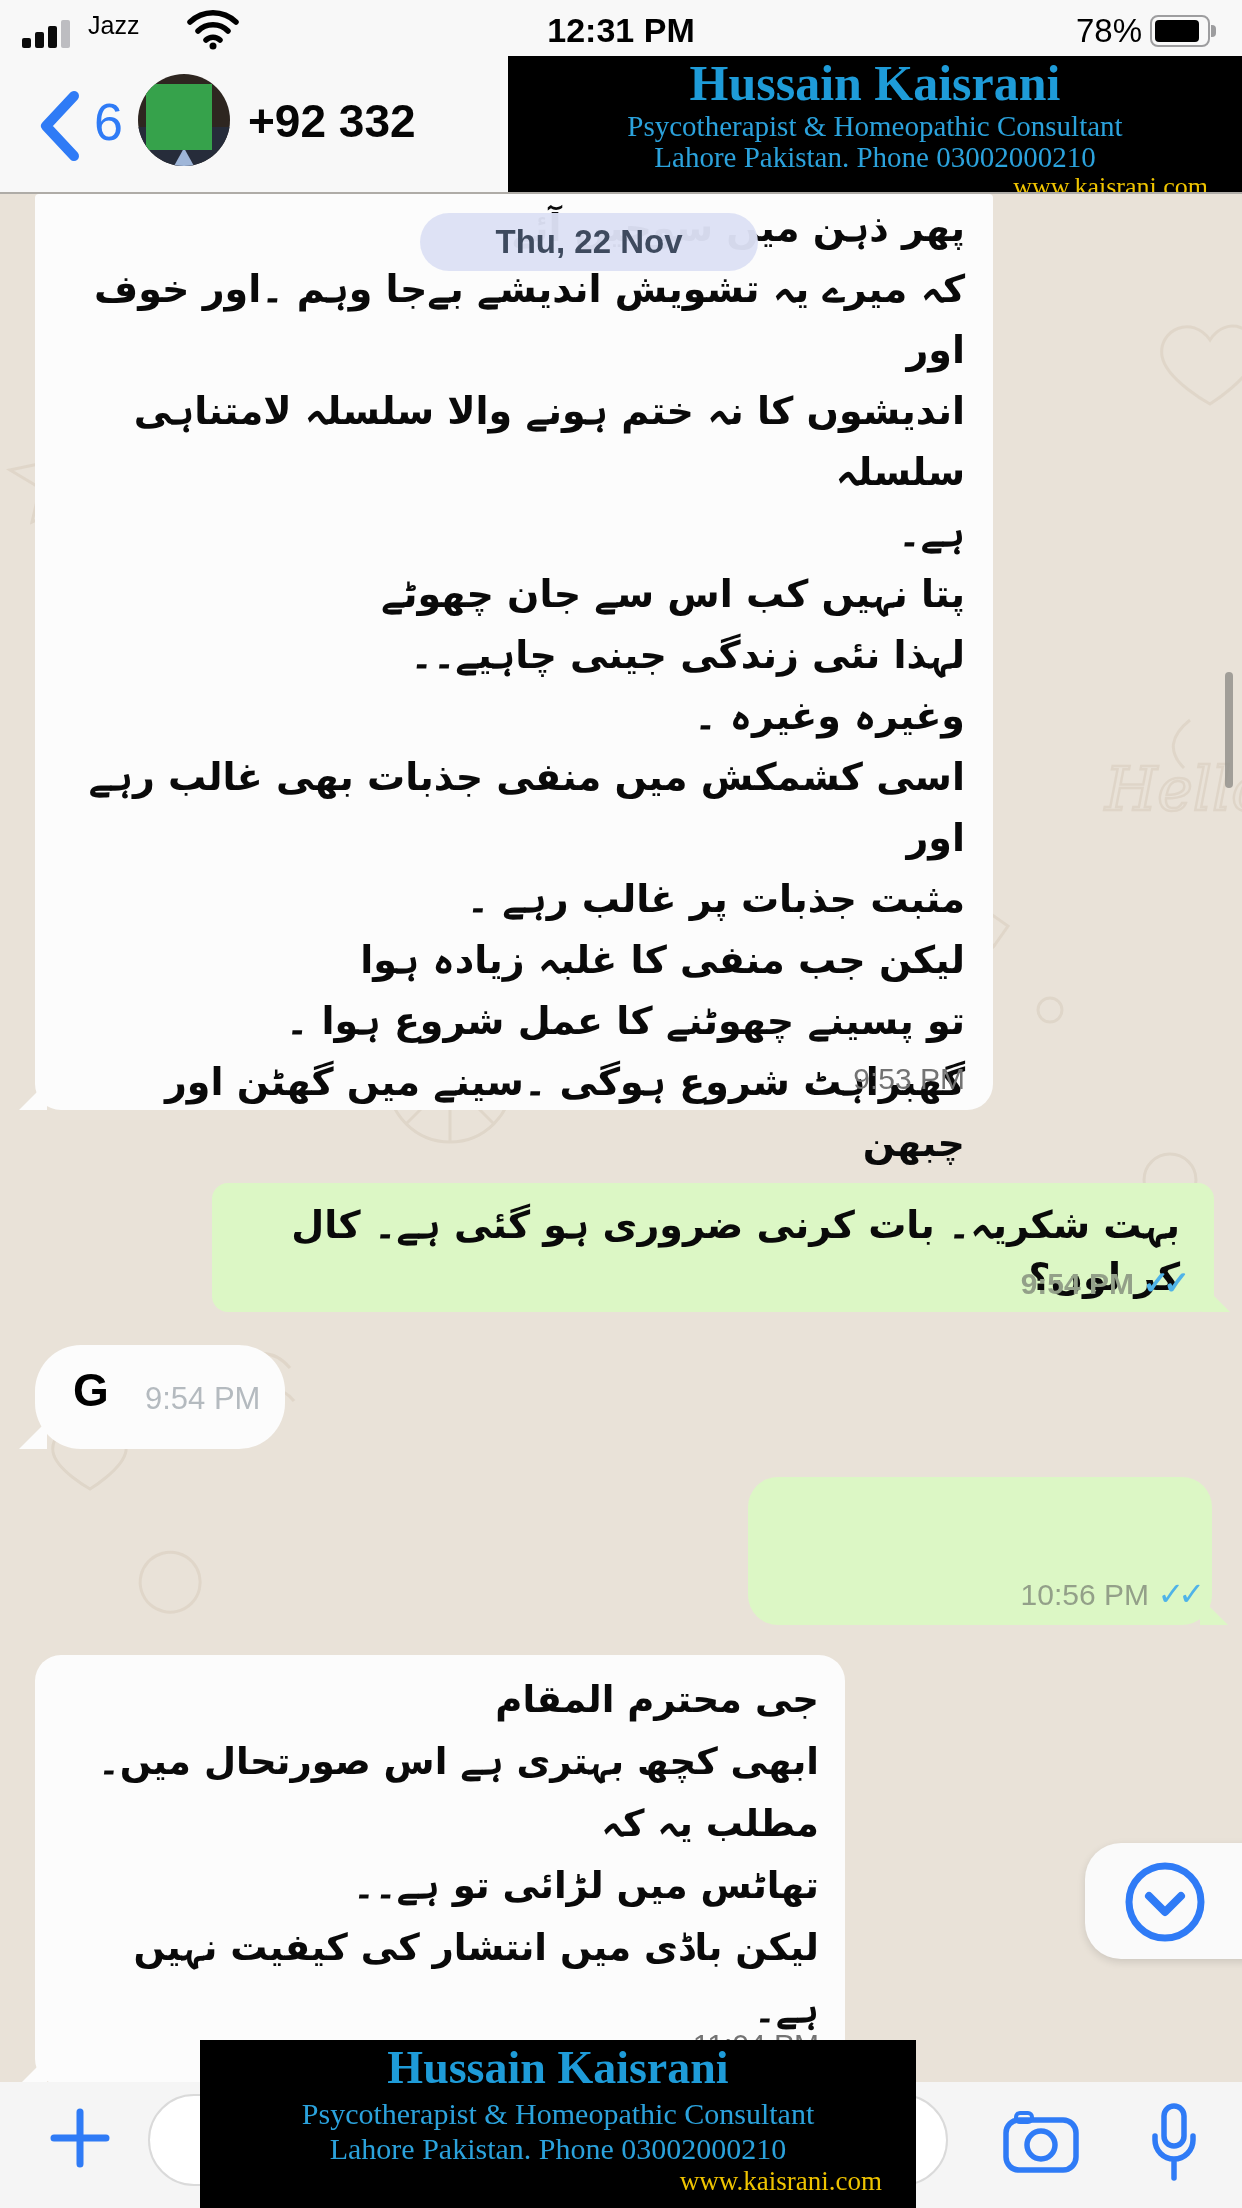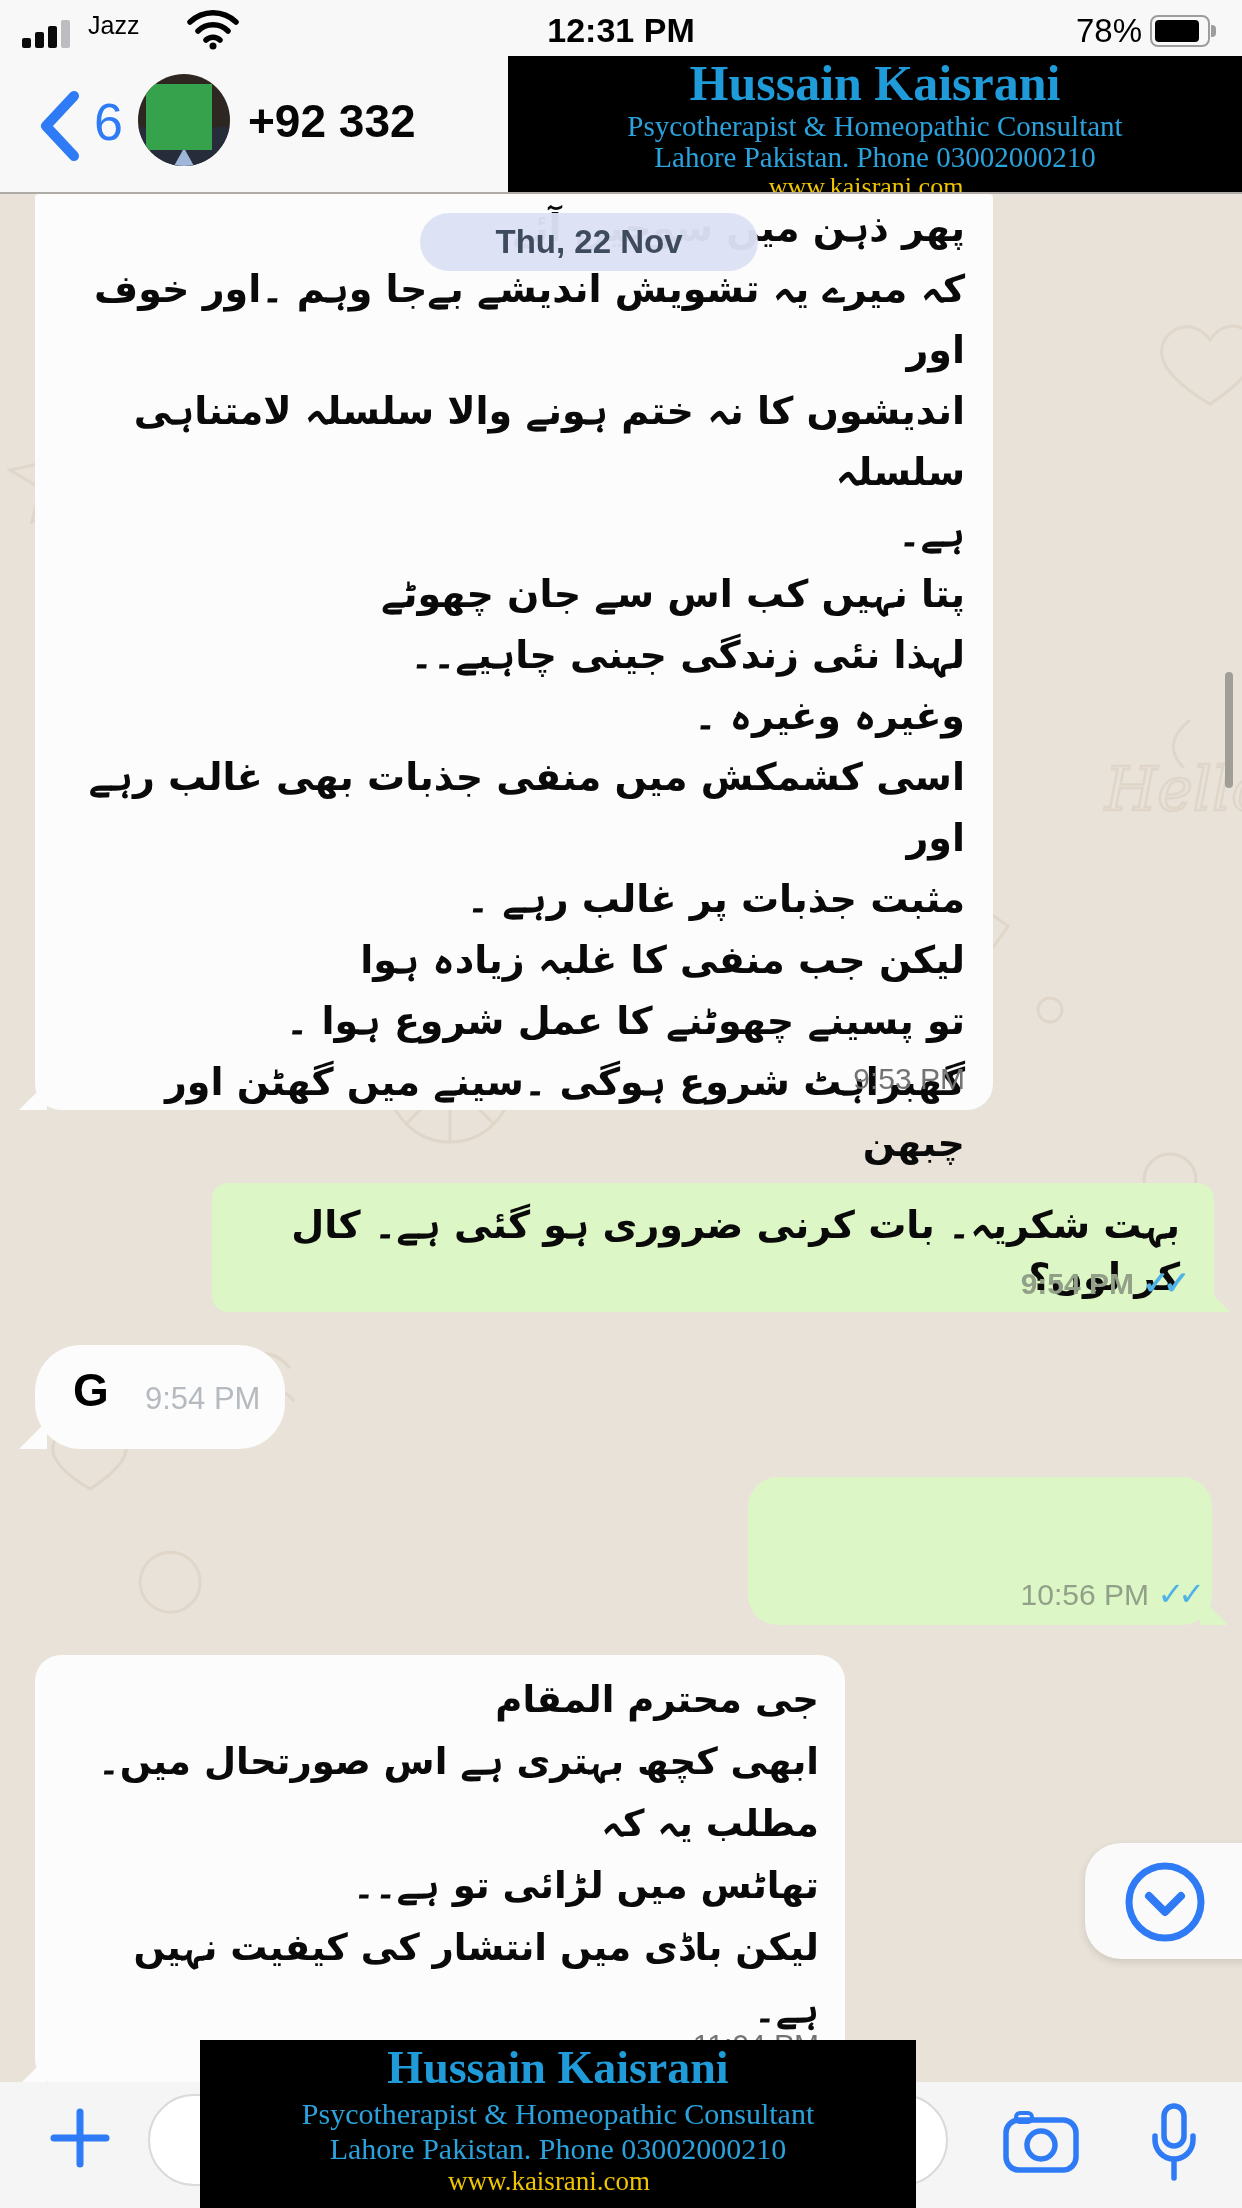--- a/index.html
+++ b/index.html
@@ -32,21 +32,21 @@
   .banner-top{left:508px;top:56px;width:734px;height:136px;z-index:20;}
   .banner-bottom{left:200px;top:2040px;width:716px;height:168px;z-index:25;}
   .b-name{font-weight:700;color:#1E9BD8;}
   .banner-top .b-name{font-size:50px;line-height:54px;}
   .banner-bottom .b-name{font-size:46px;line-height:56px;}
   .b-title,.b-contact{color:#2BA2DC;}
   .banner-top .b-title{font-size:29px;line-height:32px;}
   .banner-top .b-contact{font-size:29px;line-height:31px;}
   .banner-bottom .b-title{font-size:30px;line-height:36px;}
   .banner-bottom .b-contact{font-size:30px;line-height:34px;}
-  .b-site{color:#EFC400;padding-right:18px;}
+  .b-site{color:#EFC400;text-align:right;padding-right:34px;}
   .banner-top .b-site{font-size:26px;line-height:27px;}
   .banner-bottom .b-site{font-size:27px;line-height:30px;}
   
   .bubble{position:absolute;z-index:2;}
   .bub-in{background:#FCFCFC;}
   .bub-out{background:#DCF7C5;}
   .tail{position:absolute;bottom:0;width:0;height:0;}
   .tail.in{left:-16px;border-bottom:28px solid #FCFCFC;border-left:28px solid transparent;}
   .tail.out{right:-16px;border-bottom:28px solid #DCF7C5;border-right:28px solid transparent;}
   .urdu{direction:rtl;text-align:right;font-family:"DejaVu Sans",sans-serif;font-weight:700;

